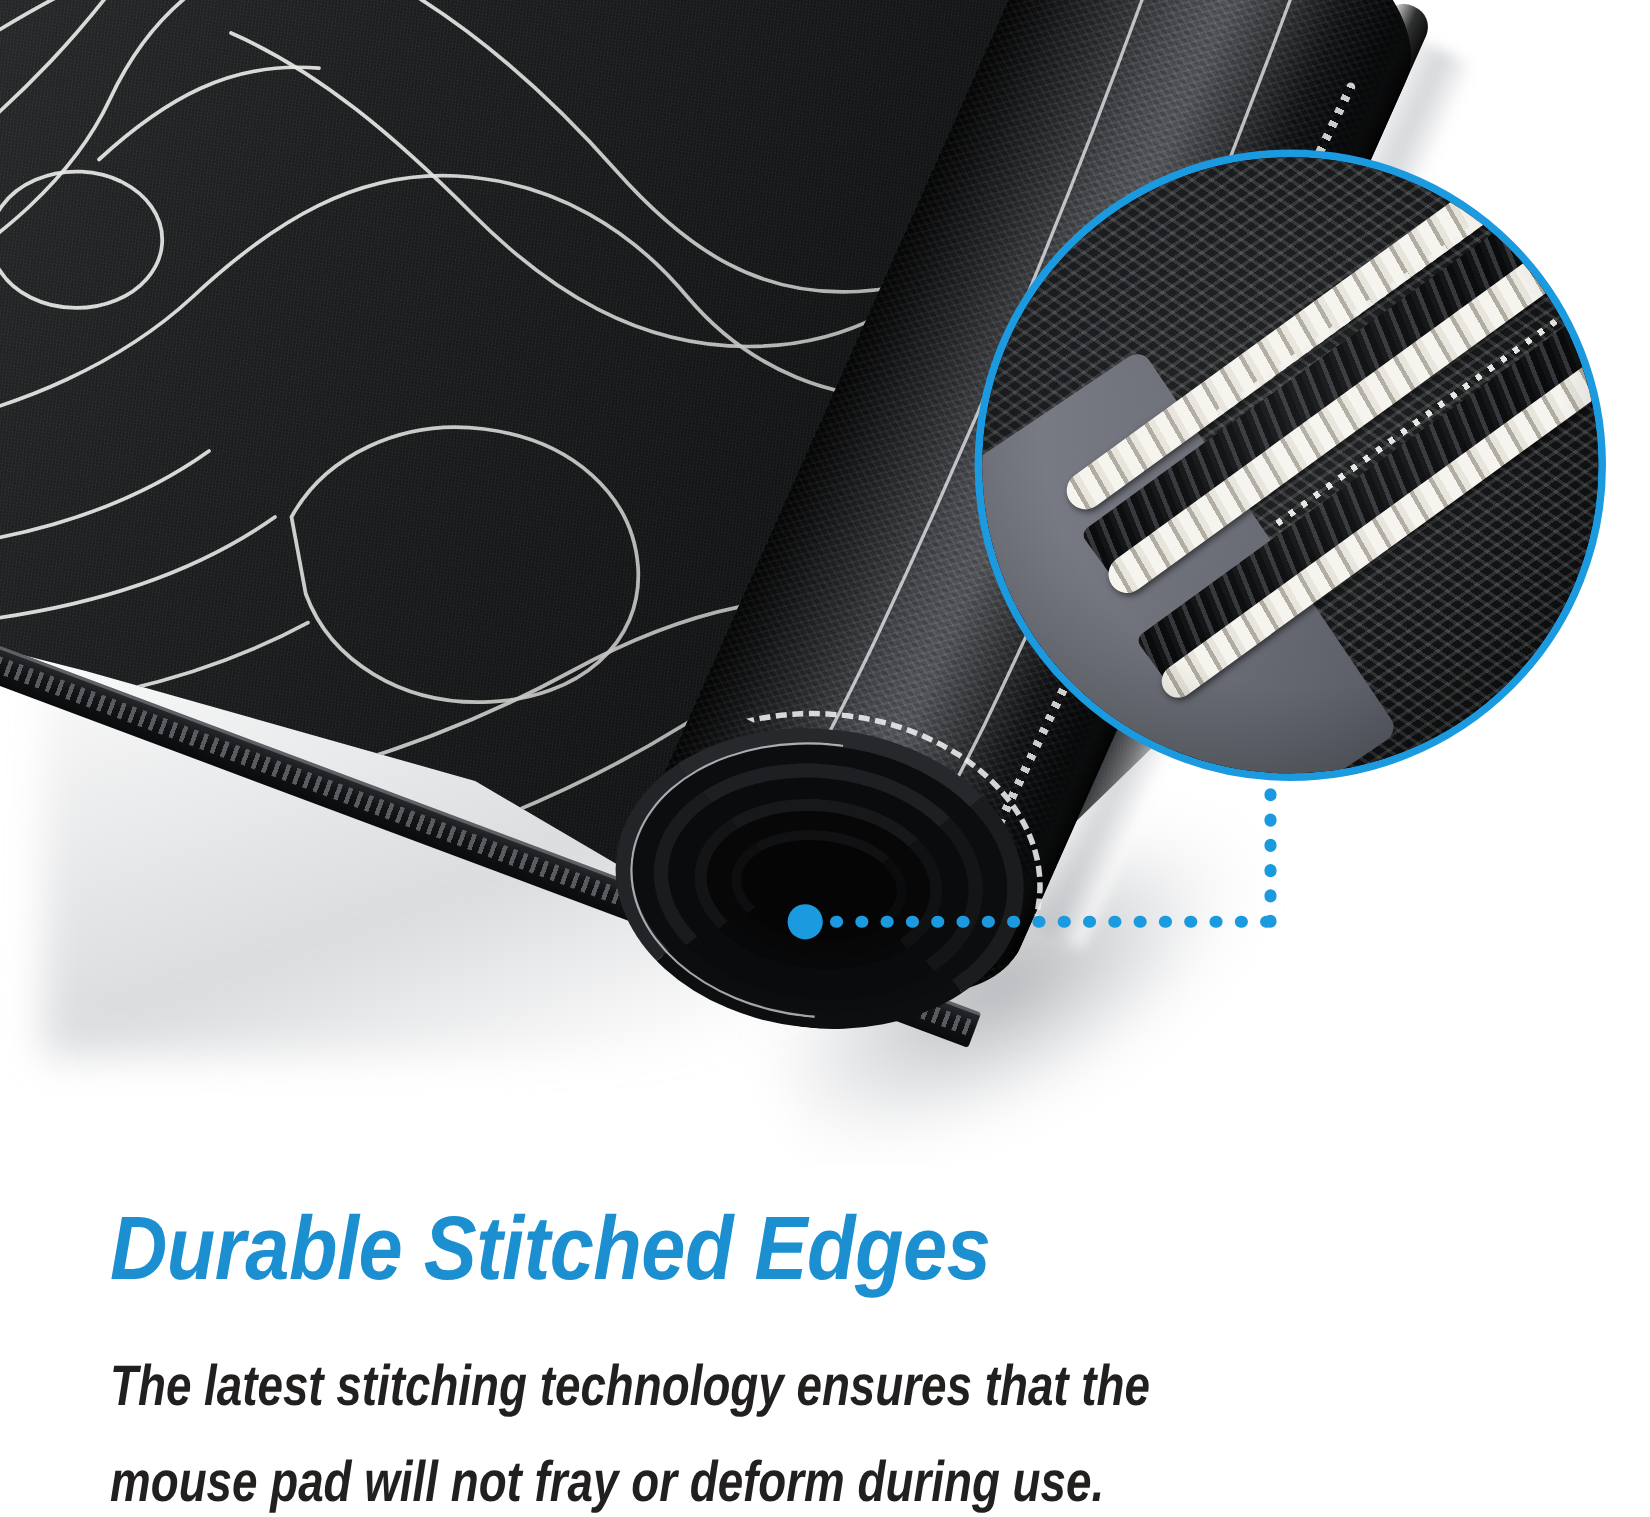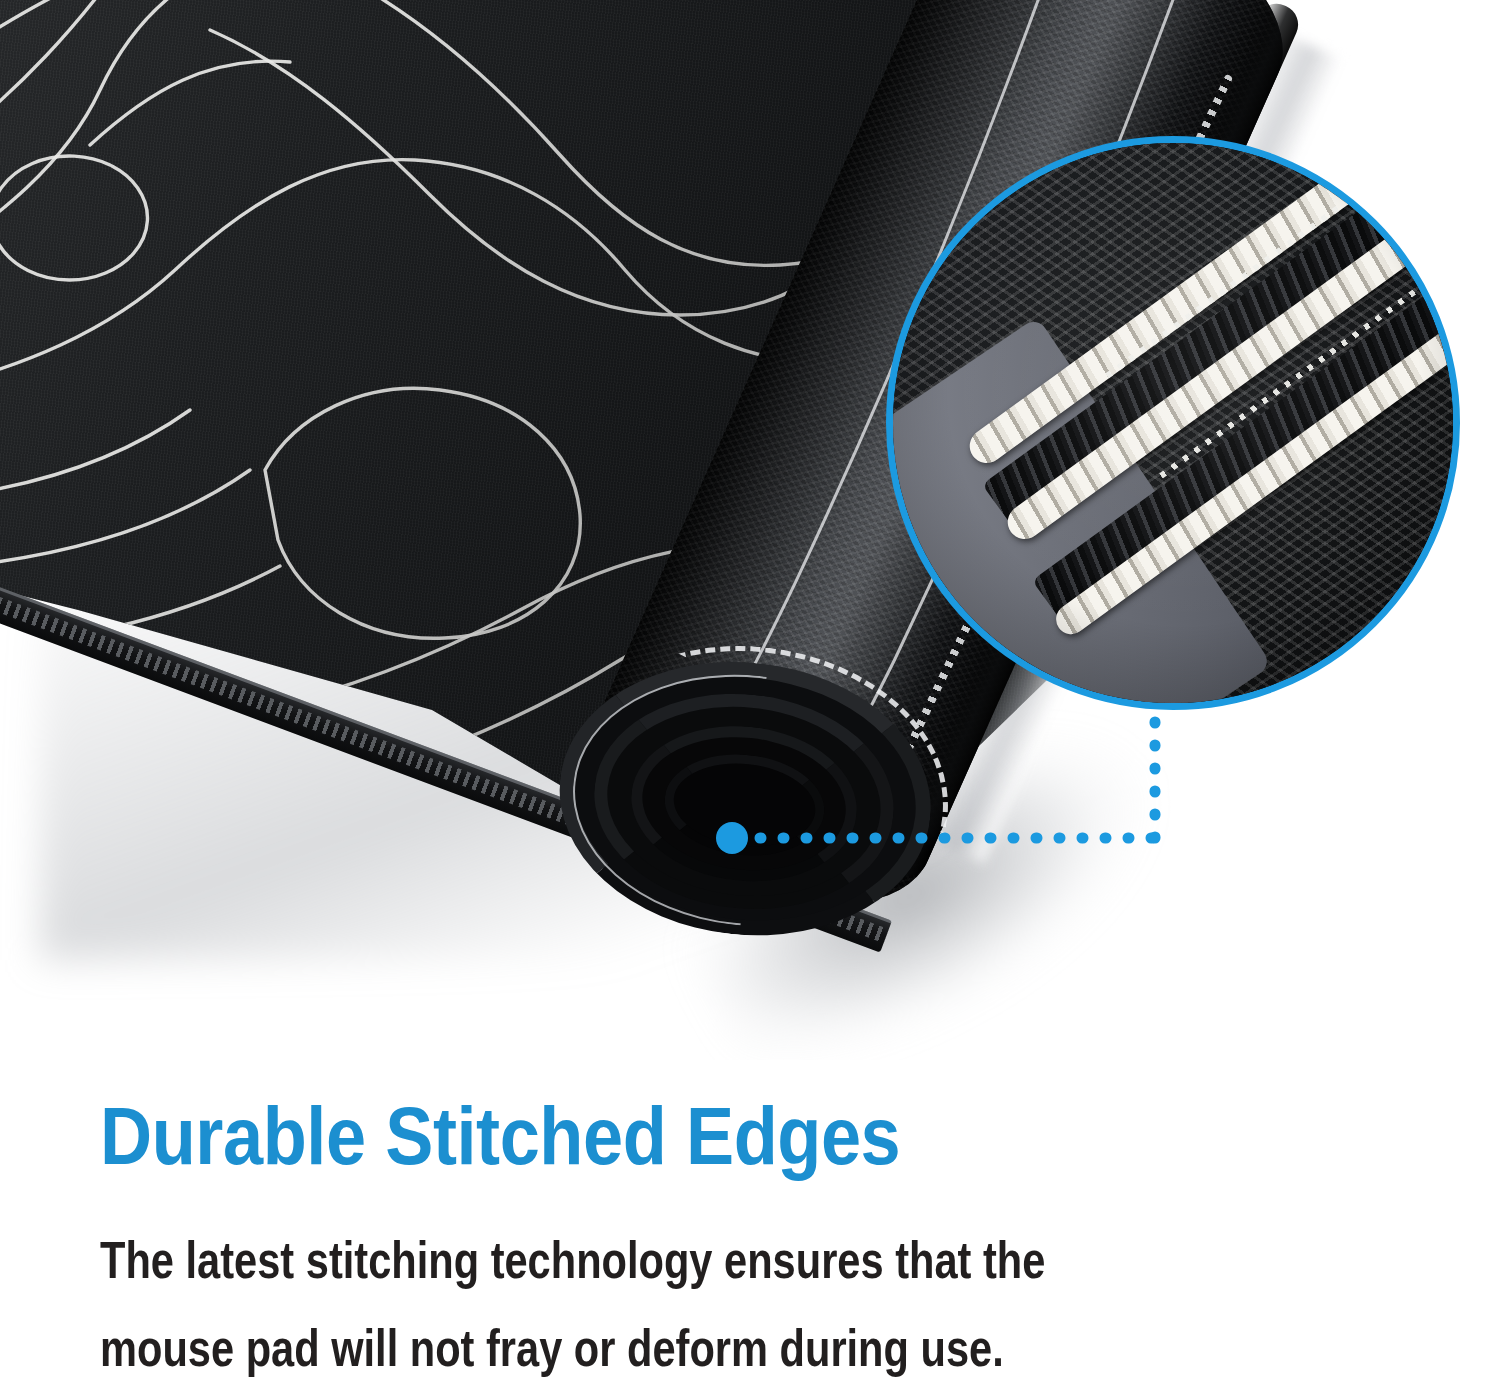--- a/index.html
+++ b/index.html
@@ -289,21 +289,21 @@
     line-height:88px;
     color:#221f1f;
     transform:scaleX(0.80);
     transform-origin:0 50%;
     max-width:1600px;
   }
 </style>
 </head>
 <body>
 
-<div id="page" style="--loupe-ring: #1C9AE0; --dot: #1C9AE0; background: rgb(255, 255, 255);">
+<div id="page" style="--loupe-ring: #1C9AE0; --dot: #1C9AE0; background: rgb(255, 255, 255); font-style: italic;">
 
   <div id="photo">
 
     <div class="mat-shadow"></div>
     <div class="roll-shadow"></div>
 
     <div class="mat">
       <div class="weave"></div>
       <svg class="topo" viewBox="0 0 1180 1000" preserveAspectRatio="none">
         <path d="M-20 95 C 70 35, 150 -10, 250 -30"></path>

